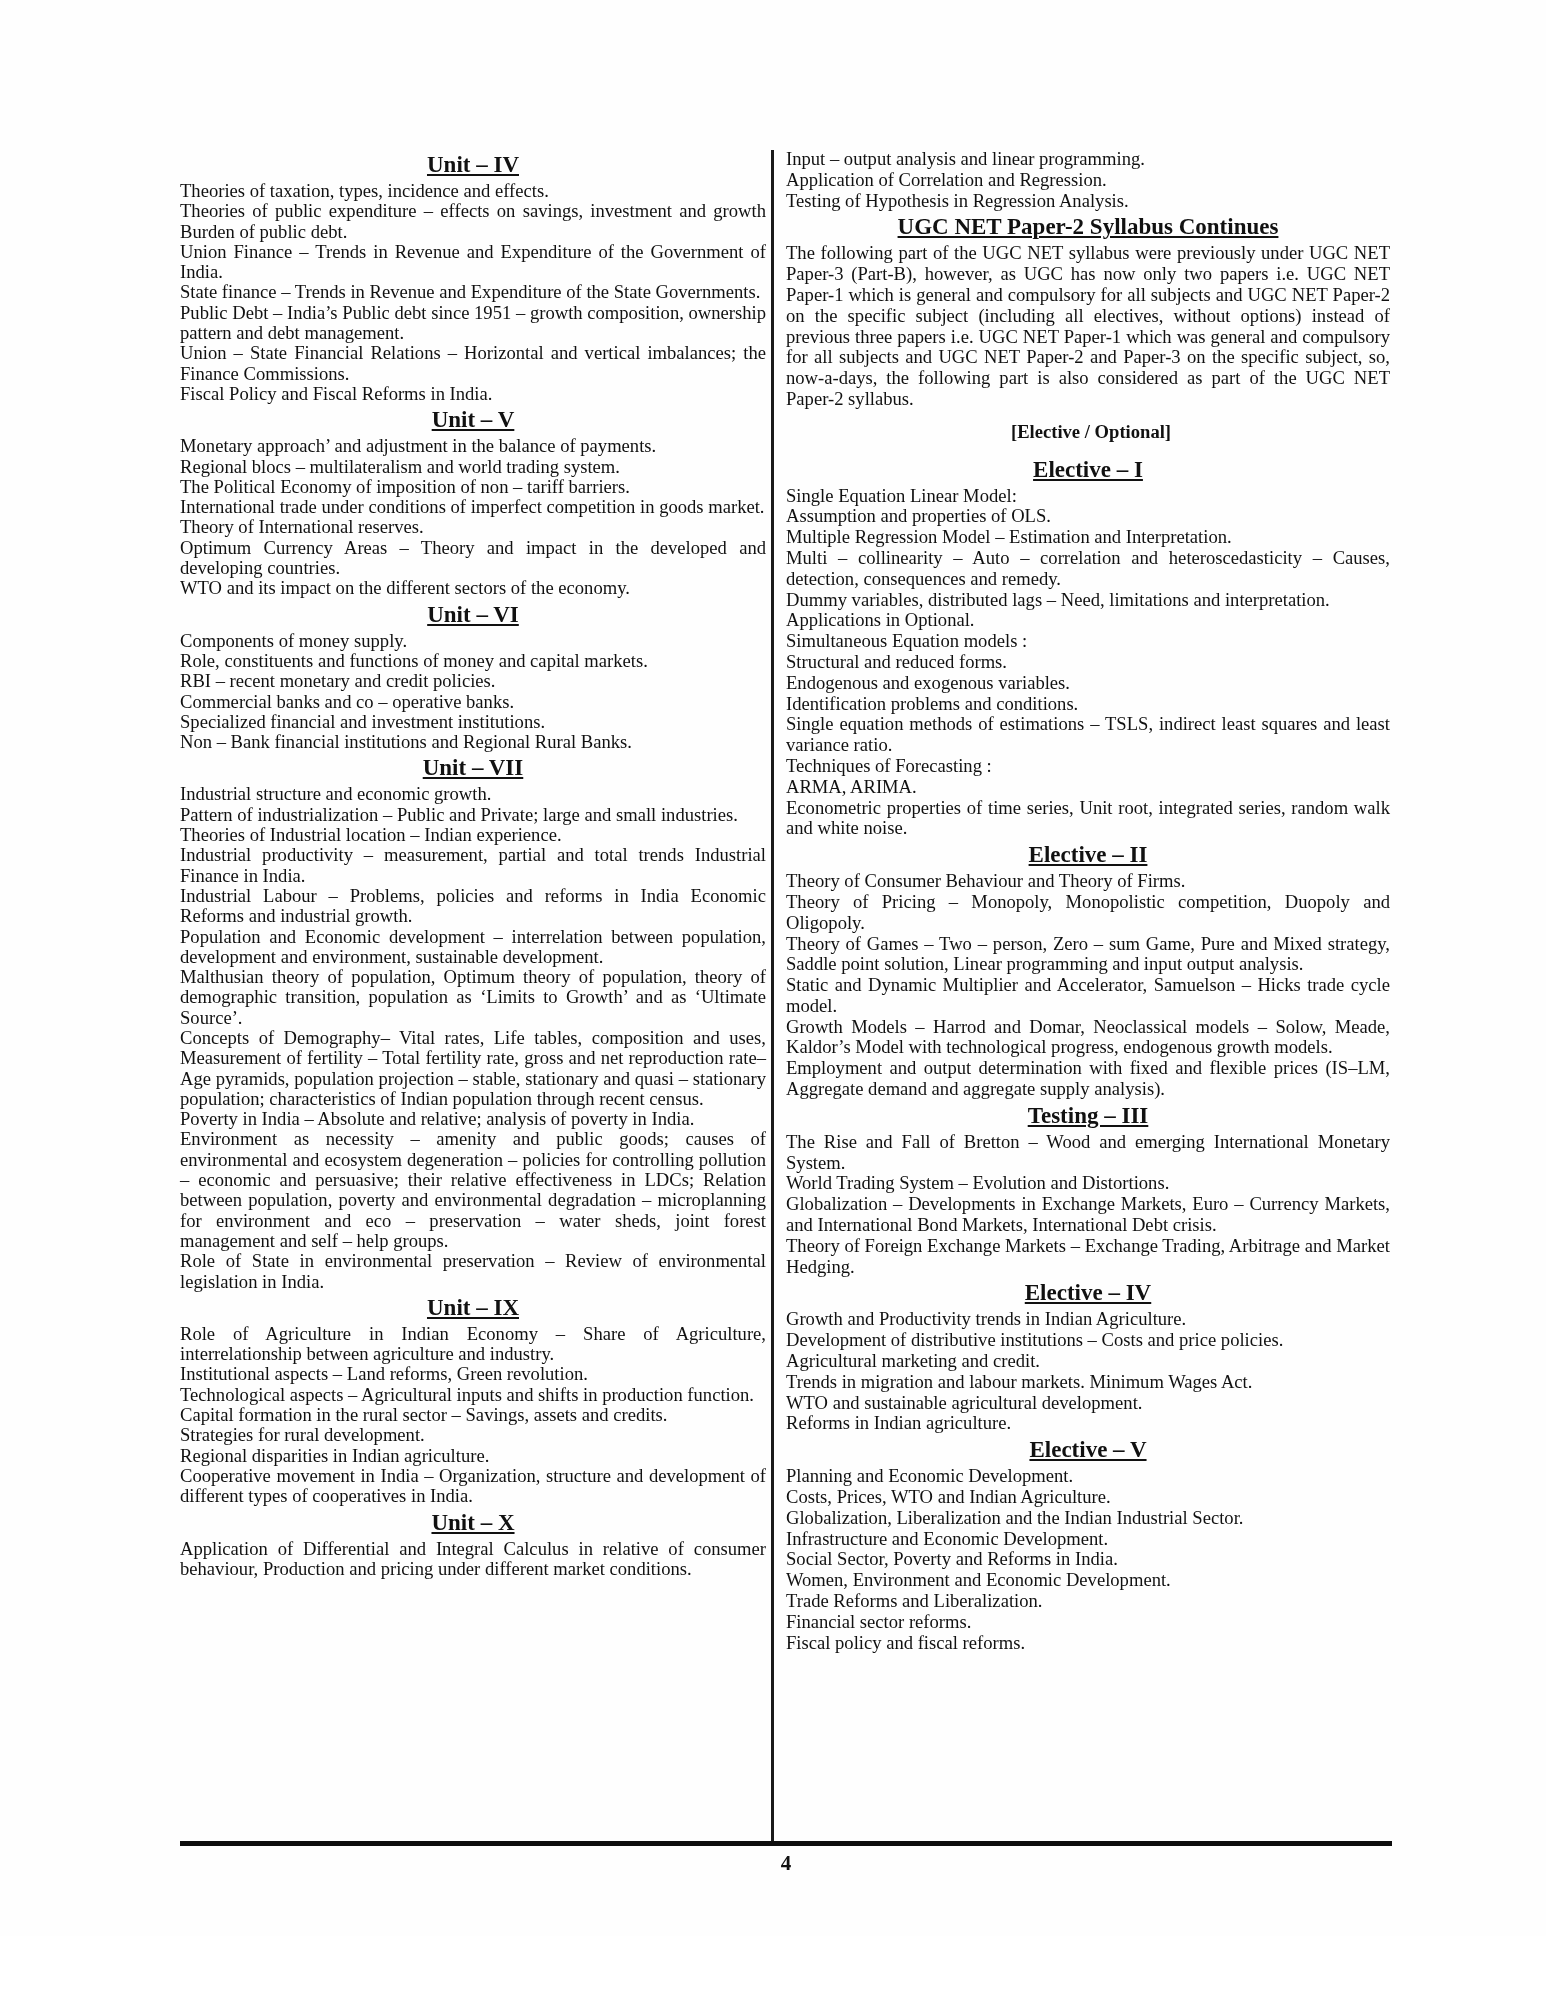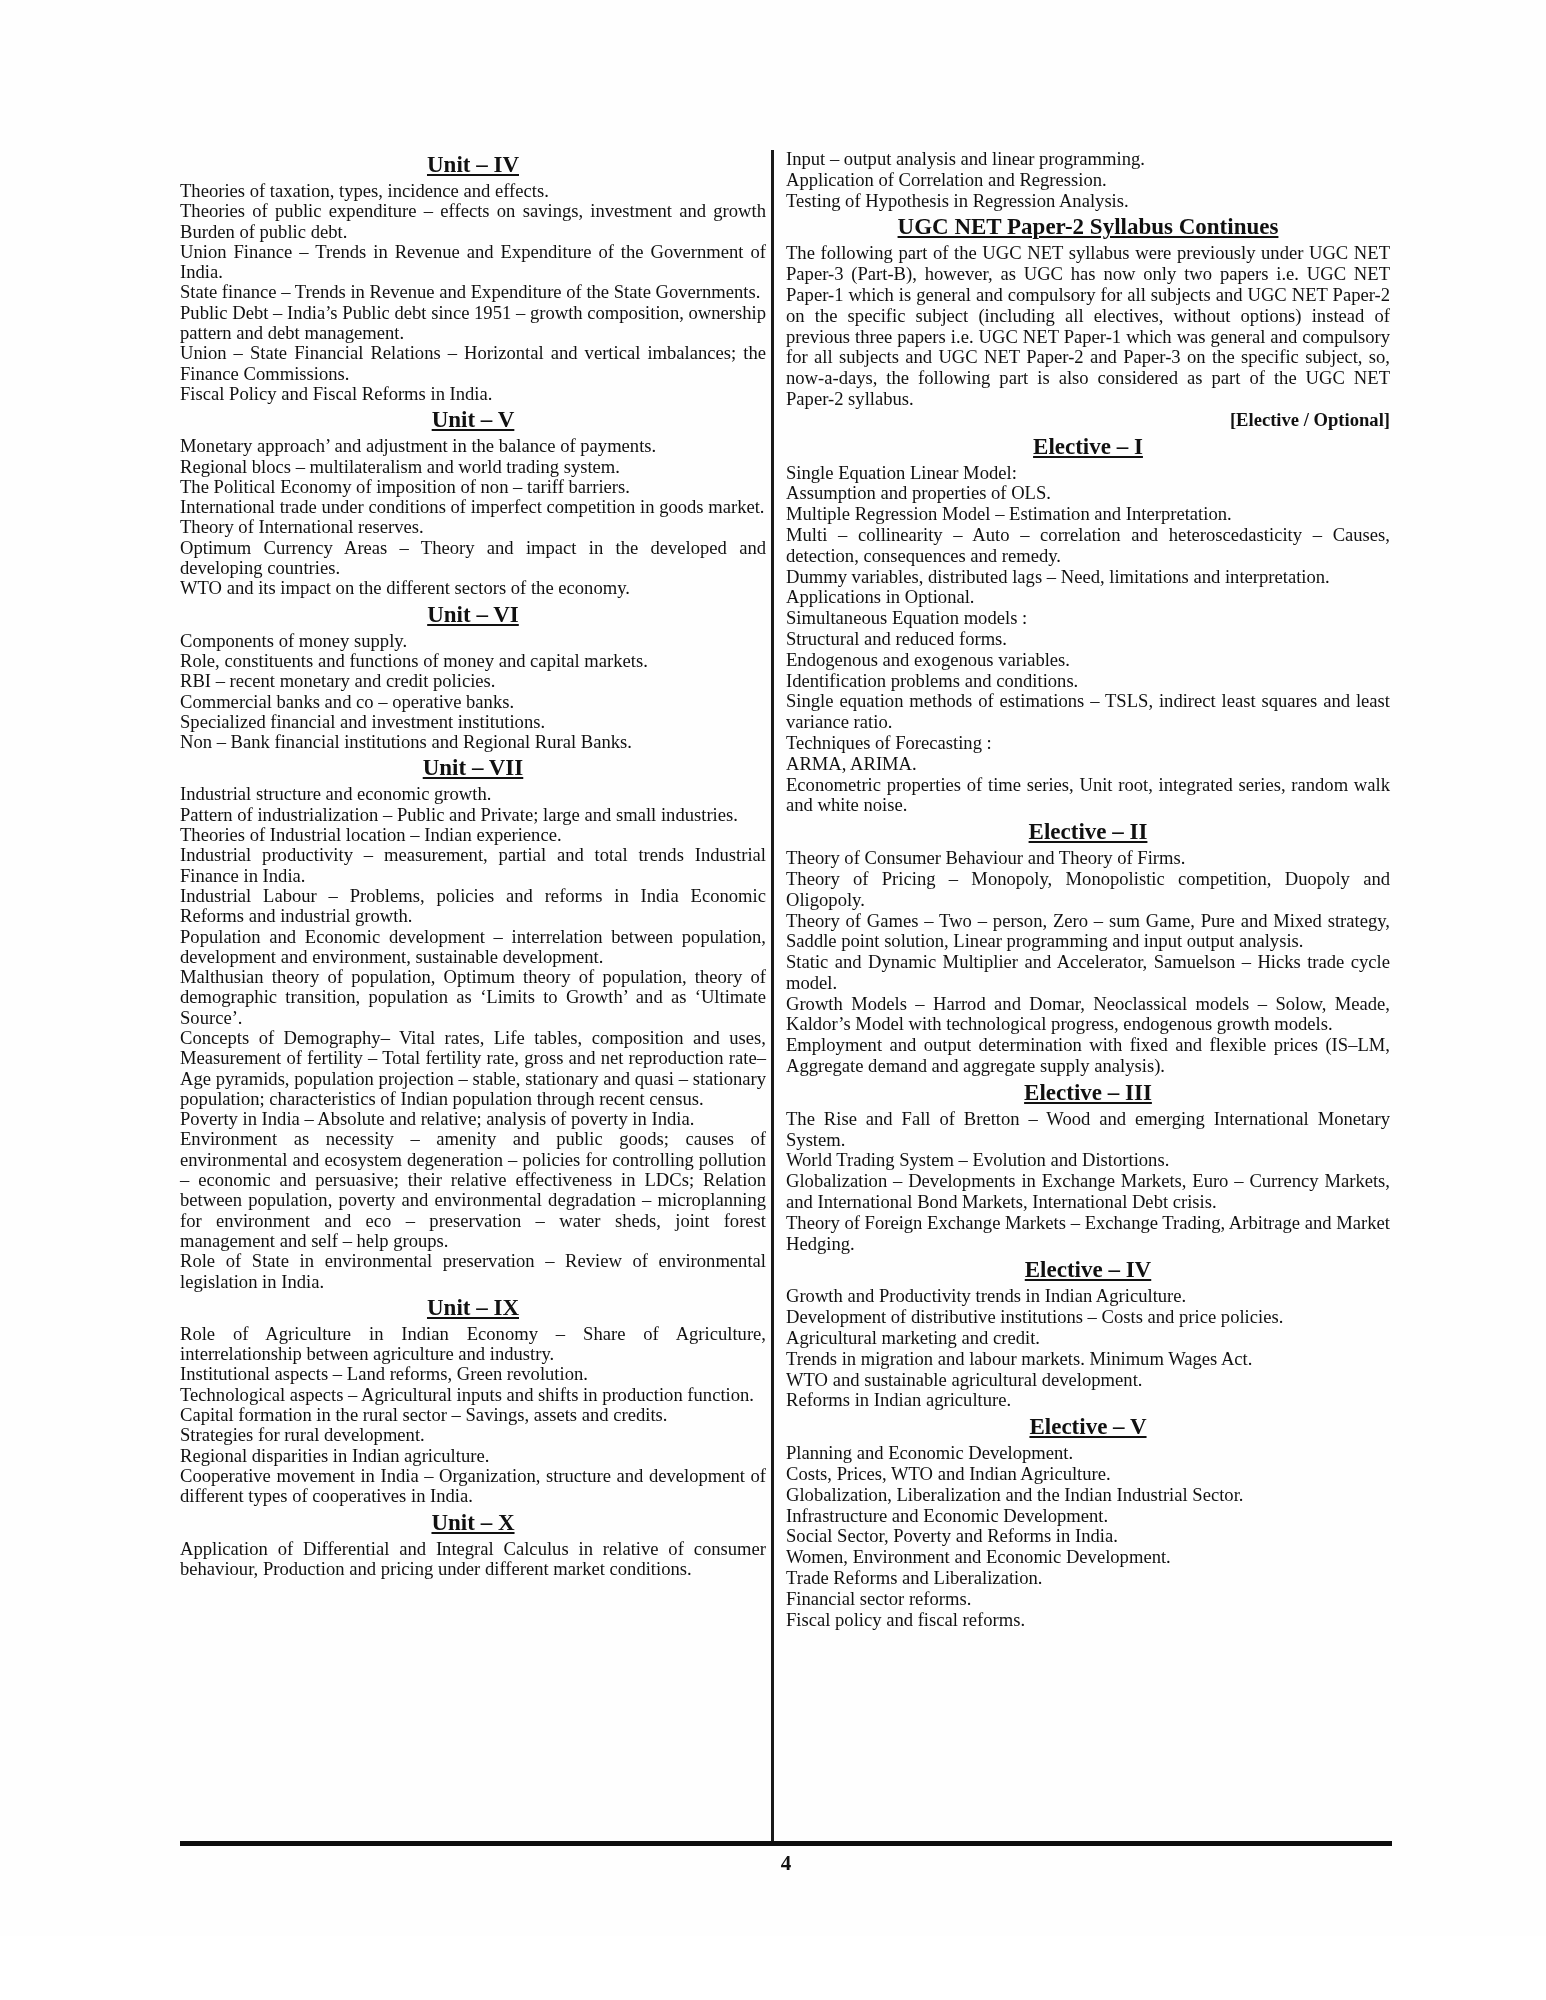--- a/index.html
+++ b/index.html
@@ -42,24 +42,24 @@
     padding: 0;
     font-size: 23px;
     line-height: 29px;
     font-weight: bold;
     text-align: center;
     text-decoration: underline;
     text-decoration-thickness: 2px;
     text-underline-offset: 2px;
   }
   .note {
-    margin: 0;
+    margin: 12px;
     padding-left: 6px;
     font-weight: bold;
-    text-align: right;
+    text-align: center;
   }
   .divider {
     position: absolute;
     left: 771px;
     top: 150px;
     width: 3px;
     height: 1694px;
     background: #1a1a1a;
   }
   .bottom-rule {
@@ -161,21 +161,21 @@
         <p class="item">Techniques of Forecasting :</p>
         <p class="item">ARMA, ARIMA.</p>
         <p class="item">Econometric properties of time series, Unit root, integrated series, random walk and white noise.</p>
         <h2 class="unit-heading">Elective – II</h2>
         <p class="item">Theory of Consumer Behaviour and Theory of Firms.</p>
         <p class="item">Theory of Pricing – Monopoly, Monopolistic competition, Duopoly and Oligopoly.</p>
         <p class="item">Theory of Games – Two – person, Zero – sum Game, Pure and Mixed strategy, Saddle point solution, Linear programming and input output analysis.</p>
         <p class="item">Static and Dynamic Multiplier and Accelerator, Samuelson – Hicks trade cycle model.</p>
         <p class="item">Growth Models – Harrod and Domar, Neoclassical models – Solow, Meade, Kaldor’s Model with technological progress, endogenous growth models.</p>
         <p class="item">Employment and output determination with fixed and flexible prices (IS–LM, Aggregate demand and aggregate supply analysis).</p>
-        <h2 class="unit-heading">Elective – III</h2>
+        <h2 class="unit-heading">Testing – III</h2>
         <p class="item">The Rise and Fall of Bretton – Wood and emerging International Monetary System.</p>
         <p class="item">World Trading System – Evolution and Distortions.</p>
         <p class="item">Globalization – Developments in Exchange Markets, Euro – Currency Markets, and International Bond Markets, International Debt crisis.</p>
         <p class="item">Theory of Foreign Exchange Markets – Exchange Trading, Arbitrage and Market Hedging.</p>
         <h2 class="unit-heading">Elective – IV</h2>
         <p class="item">Growth and Productivity trends in Indian Agriculture.</p>
         <p class="item">Development of distributive institutions – Costs and price policies.</p>
         <p class="item">Agricultural marketing and credit.</p>
         <p class="item">Trends in migration and labour markets. Minimum Wages Act.</p>
         <p class="item">WTO and sustainable agricultural development.</p>

